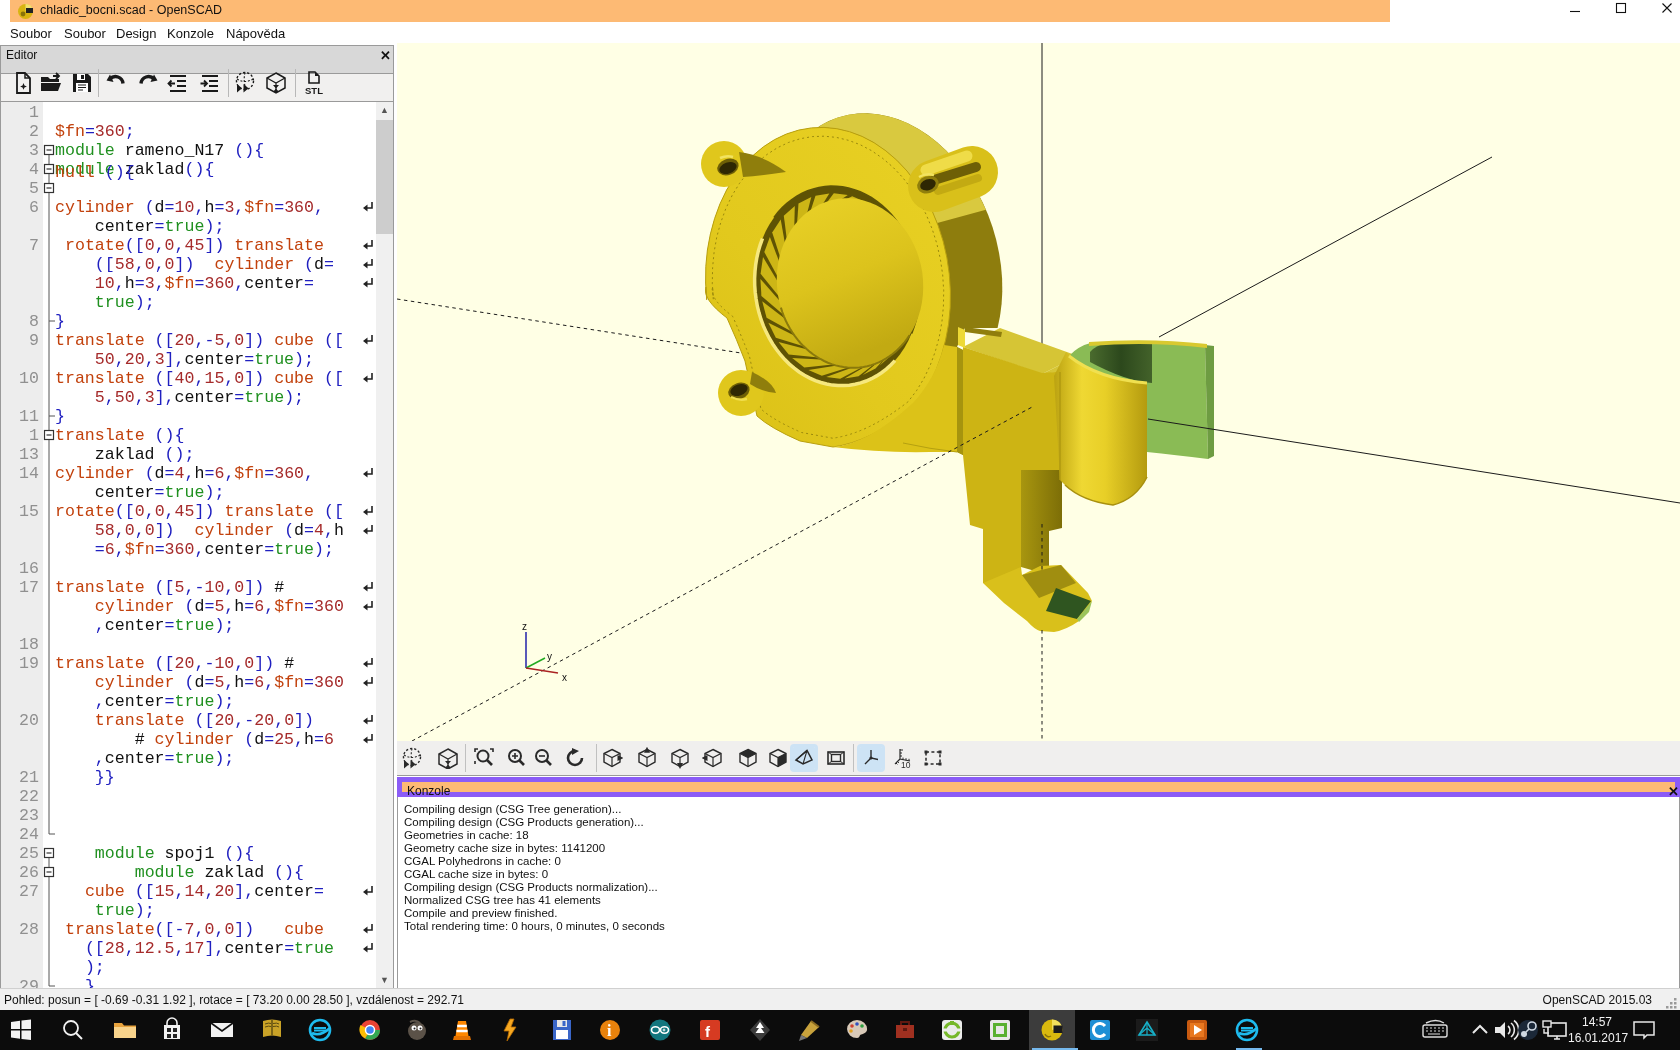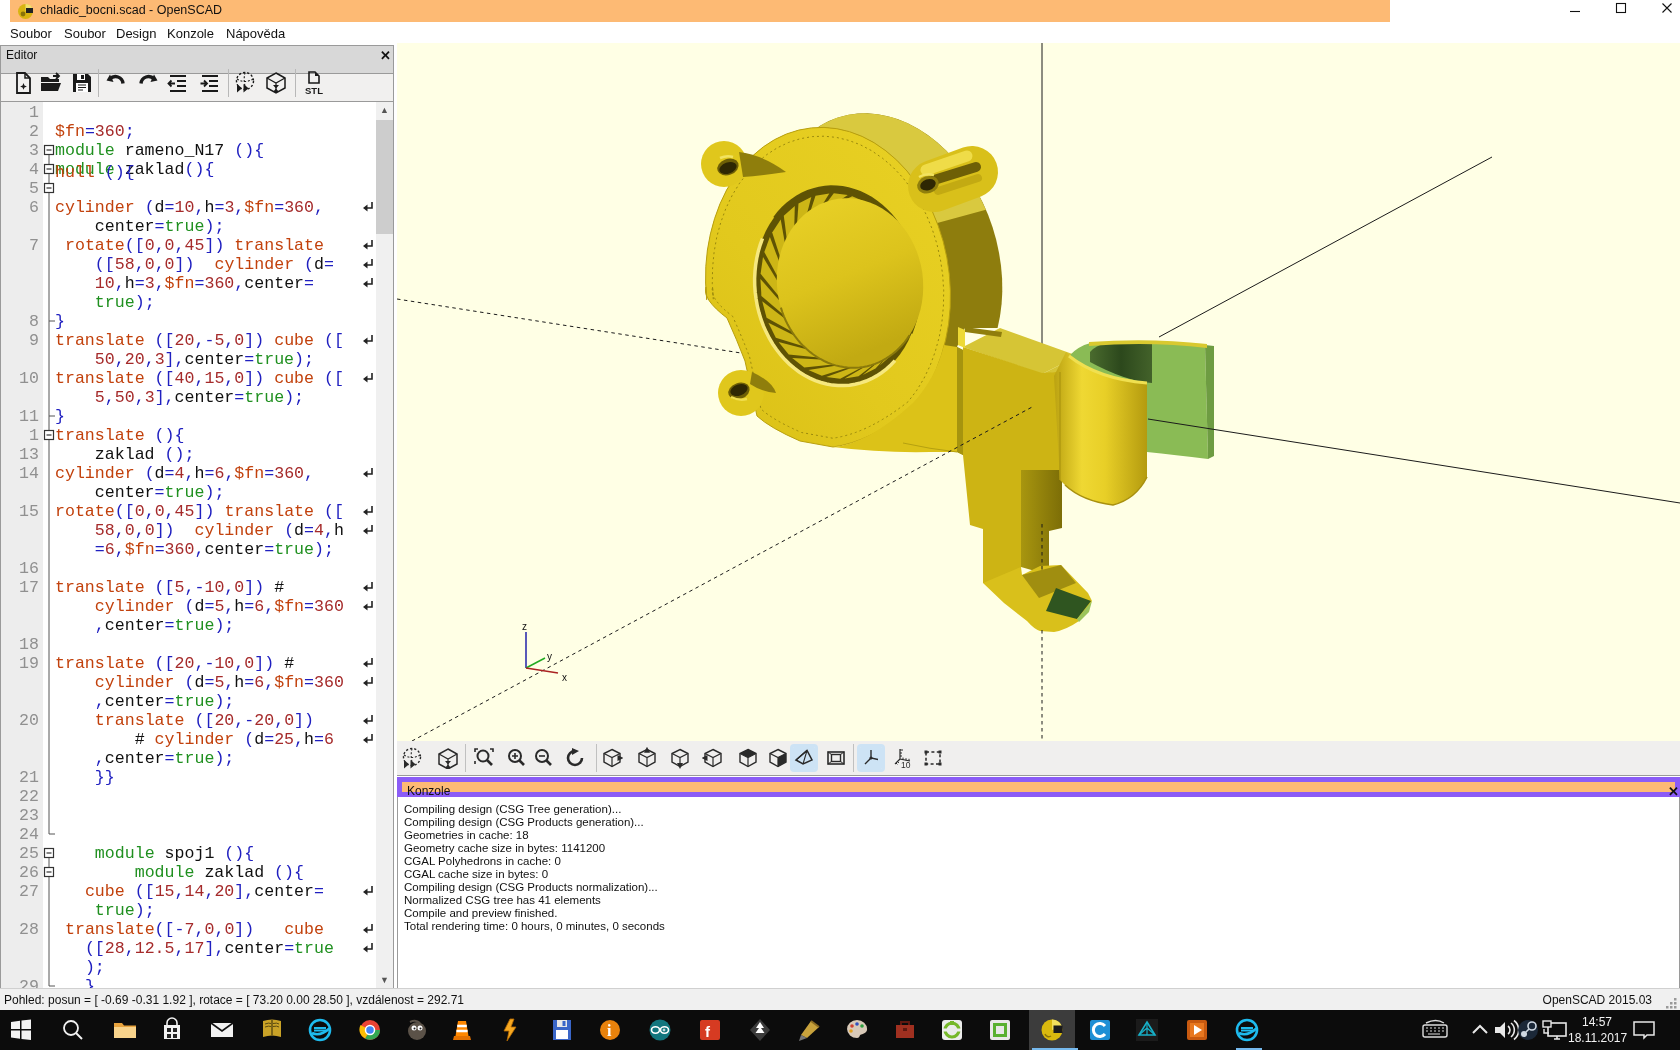--- a/index.html
+++ b/index.html
@@ -689,17 +689,17 @@
       <path d="M11,15 L14,12" stroke="#cfd8e2" stroke-width="1.6"></path>
     </svg>
     <svg class="tbi" style="left:1540px" width="30" height="26" viewBox="0 0 30 26">
       <rect x="8" y="6" width="18" height="13" fill="none" stroke="#e8e8e8" stroke-width="1.6"></rect>
       <path d="M14,22 h6 M17,19 v3" stroke="#e8e8e8" stroke-width="1.6"></path>
       <rect x="3" y="4" width="8" height="6" fill="#0c0c0c" stroke="#e8e8e8" stroke-width="1.4"></rect>
       <path d="M4,12 v4 h5" fill="none" stroke="#e8e8e8" stroke-width="1.4"></path>
     </svg>
     <div class="clock">
       <div>14:57</div>
-      <div>18.11.2017</div>
+      <div>16.01.2017</div>
     </div>
     <svg class="tbi" style="left:1630px" width="28" height="26" viewBox="0 0 28 26">
       <path d="M4,5 H24 V18 H17 L14,21 L14,18 H4 Z" fill="none" stroke="#e8e8e8" stroke-width="1.5"></path>
     </svg>
   </div>
 </body></html>

